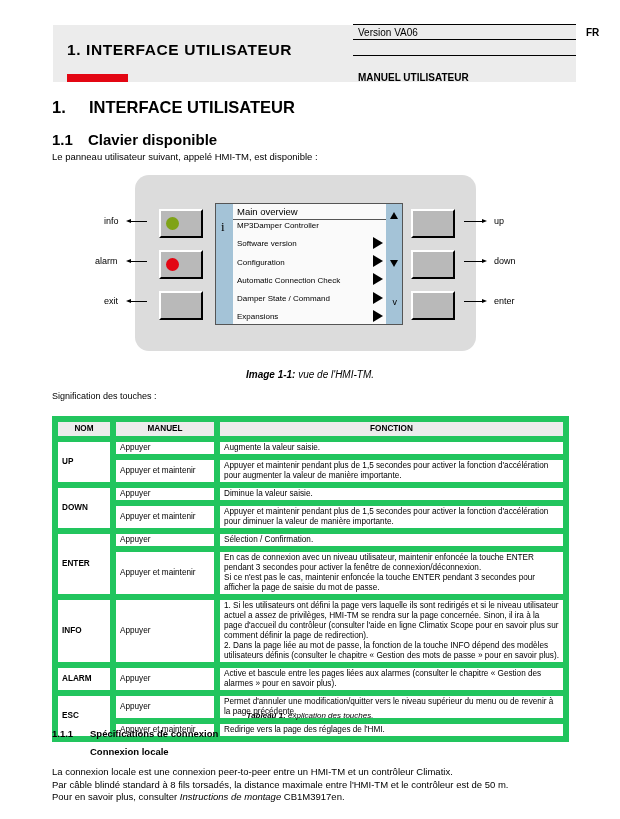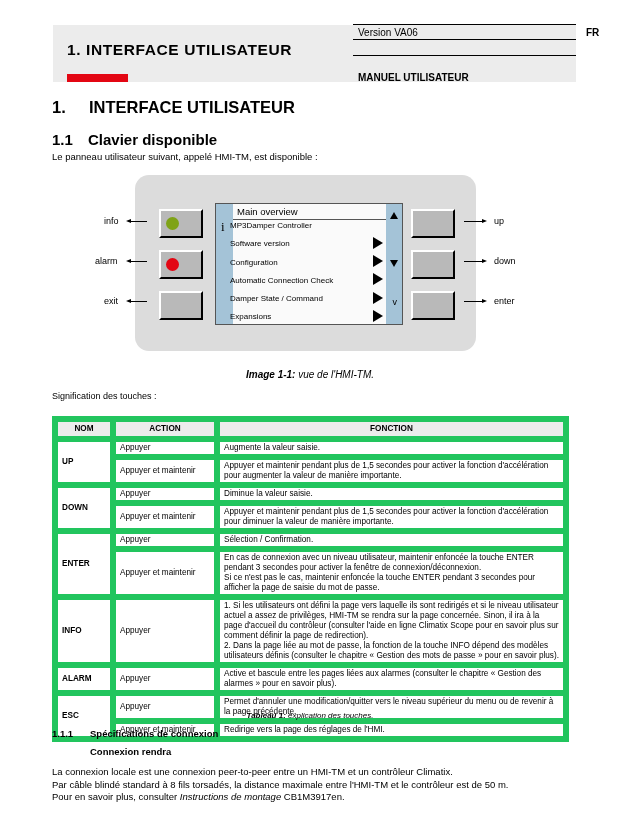--- a/index.html
+++ b/index.html
@@ -33,21 +33,21 @@
   .arrow-line { height: 1px; background: #000; }
   .arrow-head-left { width: 0; height: 0; border-top: 2.5px solid transparent; border-bottom: 2.5px solid transparent; border-right: 5px solid #000; }
   .arrow-head-right { width: 0; height: 0; border-top: 2.5px solid transparent; border-bottom: 2.5px solid transparent; border-left: 5px solid #000; }
 
   .screen { left: 215px; top: 203px; width: 186px; height: 120px; background: #fafafa; border: 1px solid #555; }
   .screen-lbar { position: absolute; left: 0; top: 0; width: 17px; height: 120px; background: #a4c3d7; }
   .screen-rbar { position: absolute; right: 0; top: 0; width: 16px; height: 120px; background: #a4c3d7; }
   .screen-i { position: absolute; left: 5px; top: 15px; font-family: "Liberation Serif", serif; font-size: 13px; }
   .screen-title { position: absolute; left: 21px; top: 2px; font-size: 9.5px; }
   .screen-title-line { position: absolute; left: 17px; top: 15px; width: 153px; height: 1px; background: #555; }
-  .screen-item { position: absolute; left: 14px; font-size: 8px; white-space: nowrap; }
+  .screen-item { position: absolute; left: 21px; font-size: 8px; white-space: nowrap; }
   .screen-play { position: absolute; left: 157px; width: 0; height: 0;
                  border-top: 6px solid transparent; border-bottom: 6px solid transparent; border-left: 10px solid #000; }
   .up-tri { position: absolute; right: 4px; top: 8px; width: 0; height: 0; border-left: 4px solid transparent; border-right: 4px solid transparent; border-bottom: 7px solid #000; }
   .down-tri { position: absolute; right: 4px; top: 56px; width: 0; height: 0; border-left: 4px solid transparent; border-right: 4px solid transparent; border-top: 7px solid #000; }
   .enter-v { position: absolute; right: 5px; top: 93px; font-size: 9px; }
 
   .caption { font-size: 10px; font-weight: bold; font-style: italic; white-space: nowrap; }
   .caption i.light { font-weight: normal; }
 
   .sig { left: 52px; top: 391px; font-size: 9px; white-space: nowrap; }
@@ -152,21 +152,21 @@
 <div class="abs caption" style="left:0; width:620px; top:369px; text-align:center">
   <span>Image 1-1:</span><i class="light"> vue de l'HMI-TM.</i>
 </div>
 
 <div class="abs sig">Signification des touches :</div>
 
 <table class="keys">
   <thead>
     <tr>
       <th>NOM</th>
-      <th>ACTION</th>
+      <th>MANUEL</th>
       <th>FONCTION</th>
     </tr>
   </thead>
   <tbody>
     <tr>
       <td class="nom" rowspan="2">UP</td>
       <td class="act">Appuyer</td>
       <td>Augmente la valeur saisie.</td>
     </tr>
     <tr>
@@ -215,18 +215,18 @@
   </tbody>
 </table>
 
 <div class="abs tabcap">
   <span>Tableau 1:</span><span style="font-weight:normal"> explication des touches.</span>
 </div>
 
 <div class="abs h3">
   <span class="num">1.1.1</span><span>Spécifications de connexion</span>
 </div>
-<div class="abs h4">Connexion rendra</div>
+<div class="abs h4">Connexion locale</div>
 <div class="abs para" style="top:766px">La connexion locale est une connexion peer-to-peer entre un HMI-TM et un contrôleur Climatix.</div>
 <div class="abs para" style="top:779px">Par câble blindé standard à 8 fils torsadés, la distance maximale entre l'HMI-TM et le contrôleur est de 50 m.</div>
 <div class="abs para" style="top:791px">
   <span>Pour en savoir plus, consulter </span><i>Instructions de montage</i><span> CB1M3917en.</span>
 </div>
 
 </body></html>

